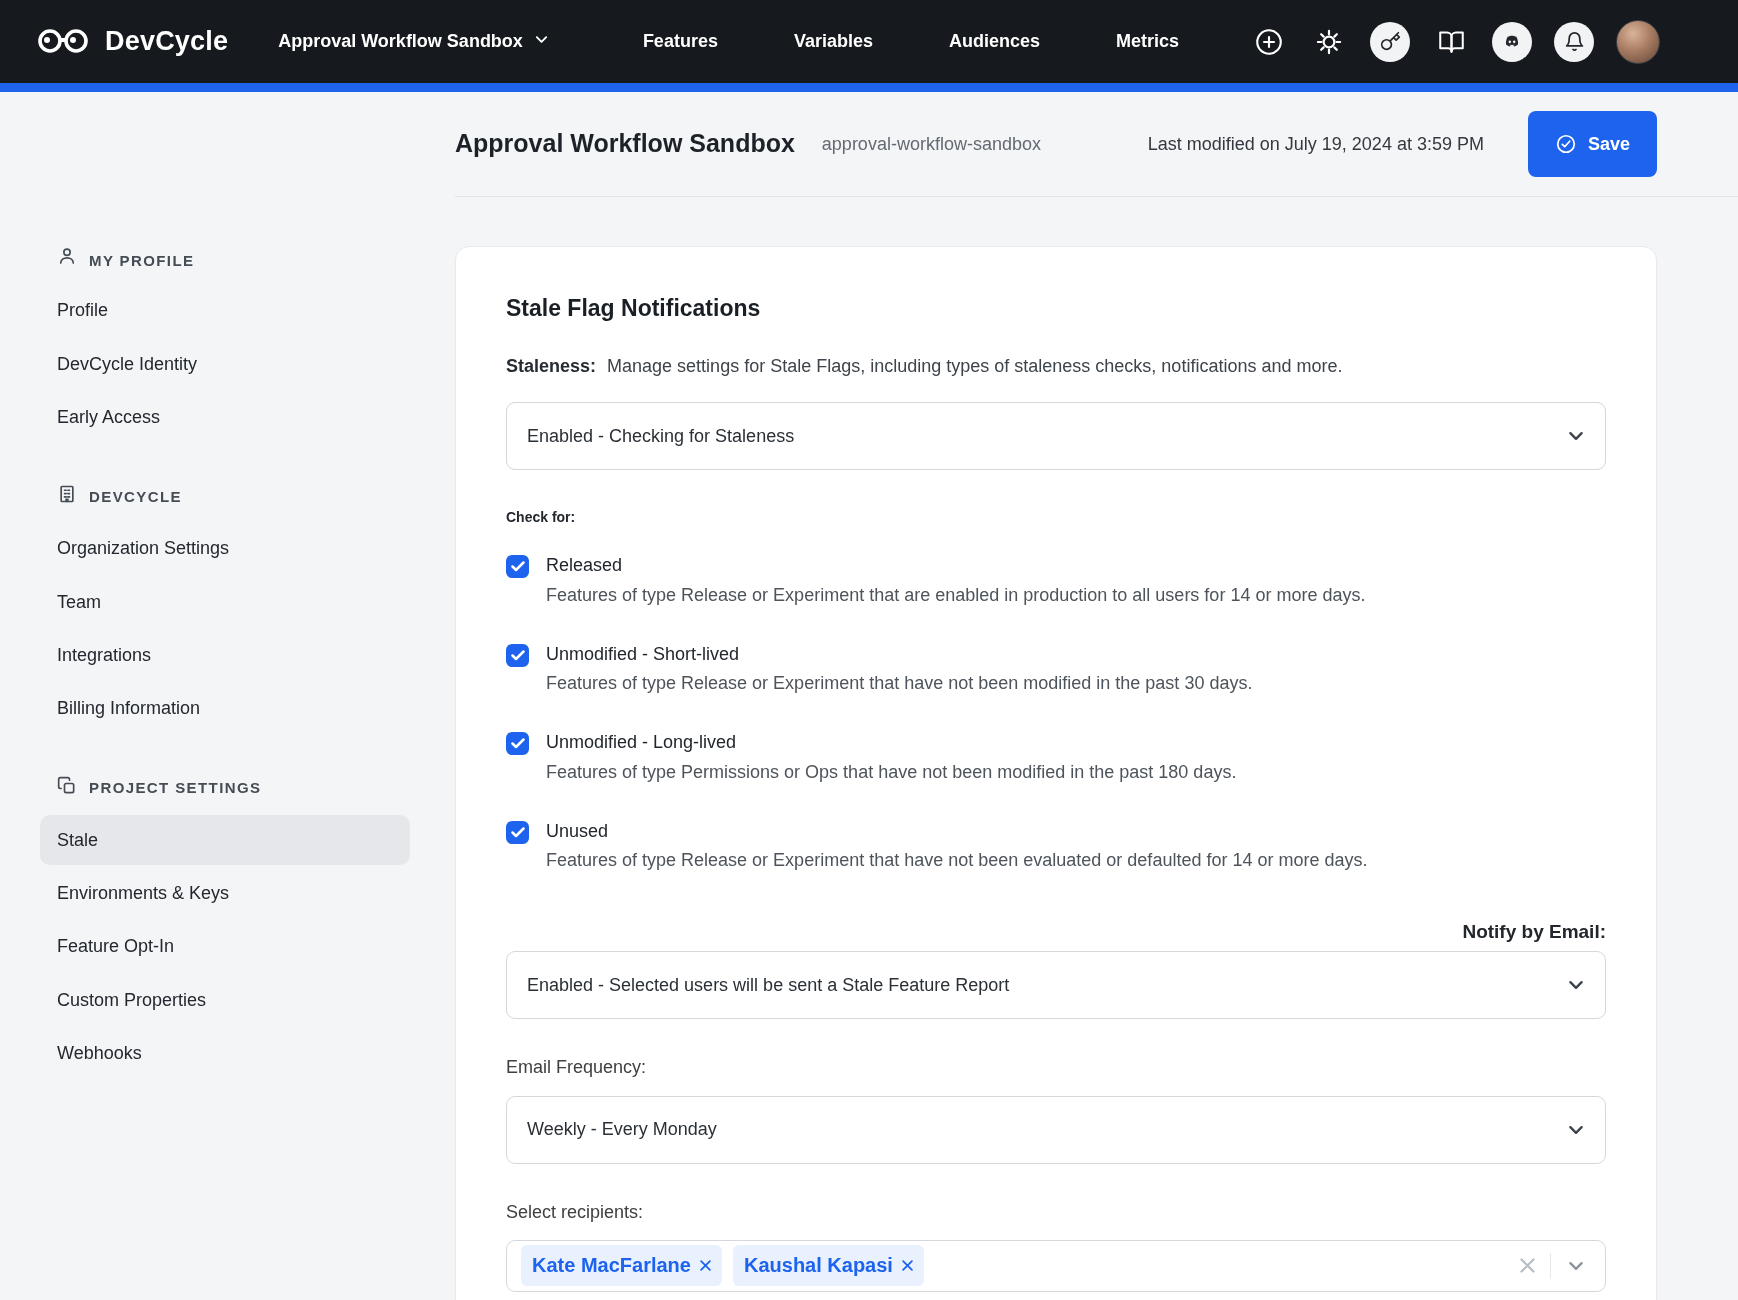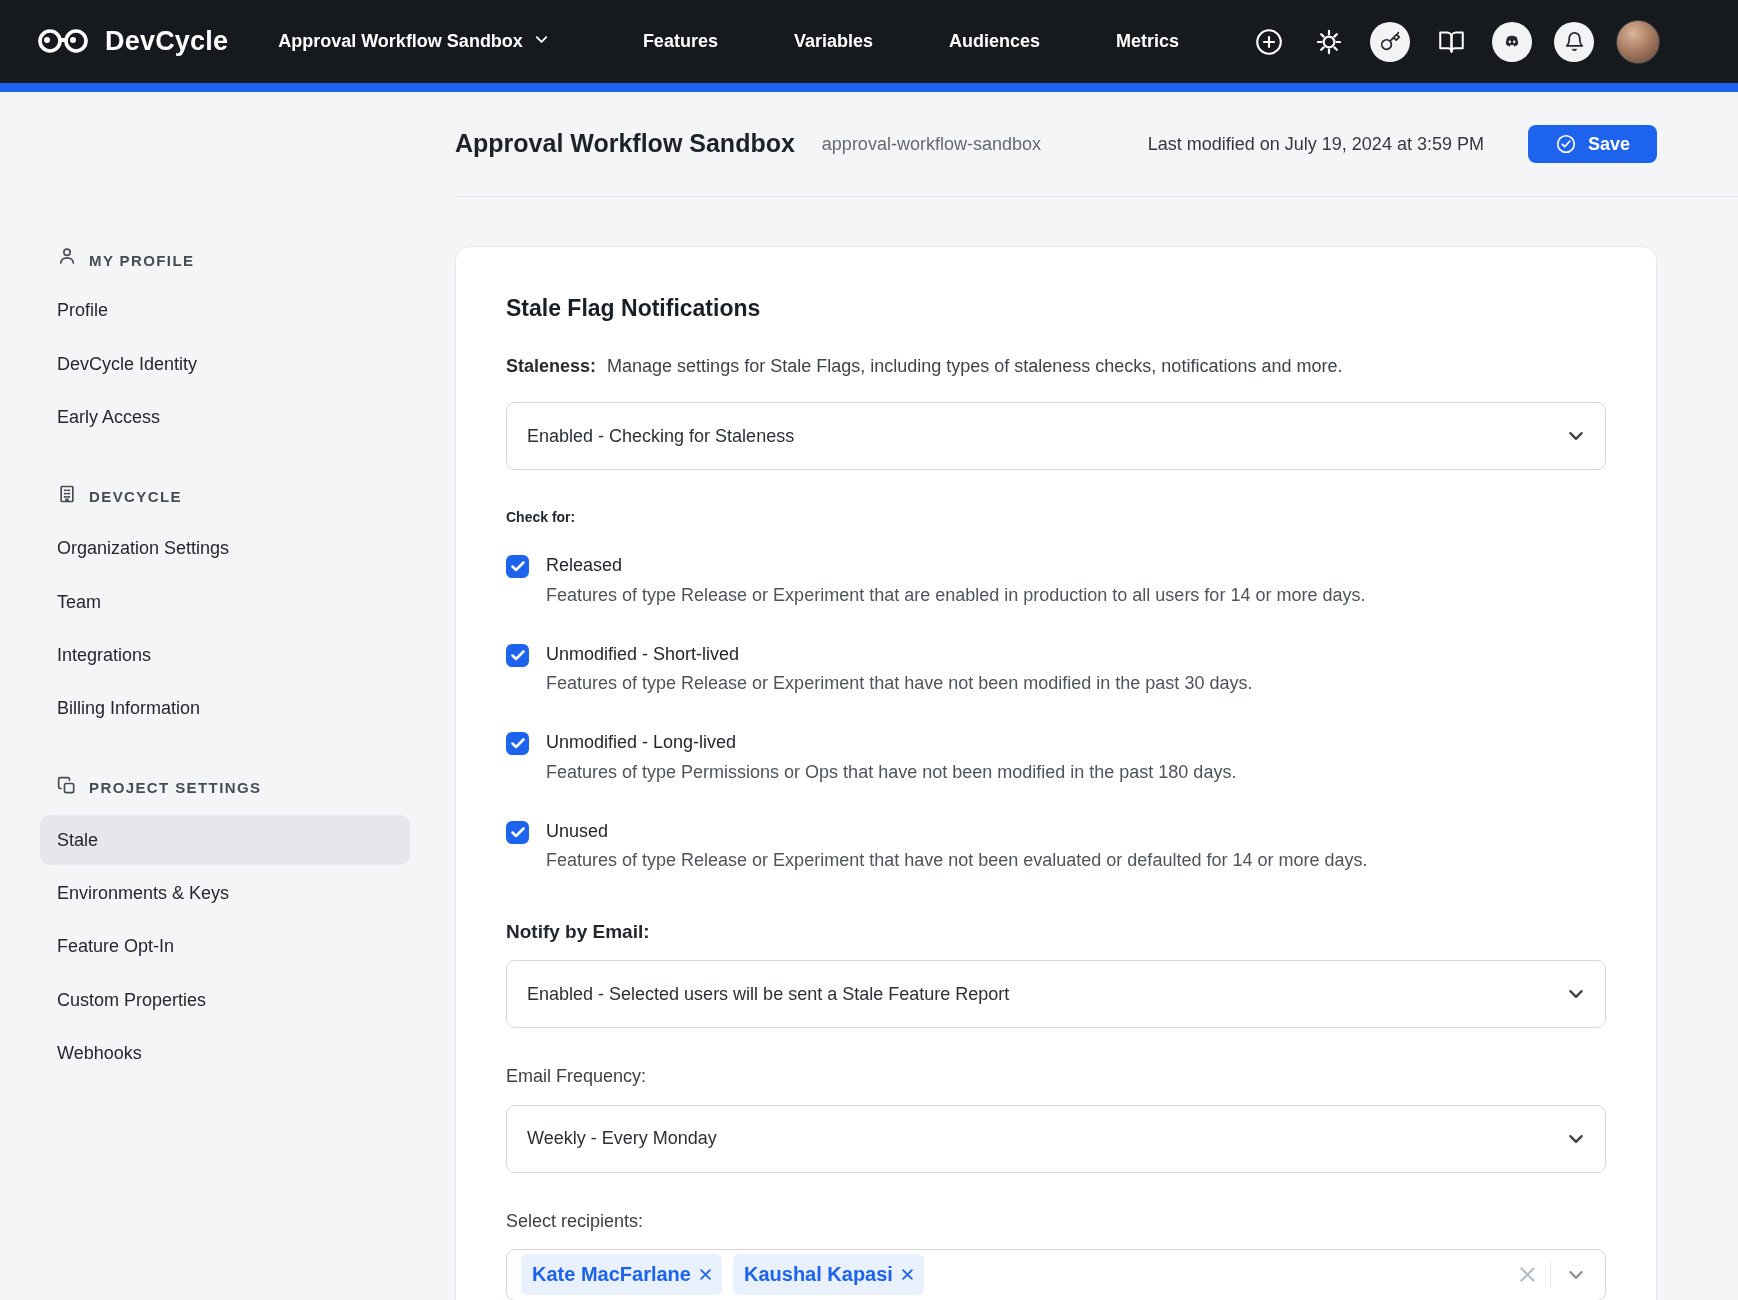--- a/index.html
+++ b/index.html
@@ -60,21 +60,21 @@
     display: flex; align-items: center;
     border-bottom: 1px solid #e2e4e8;
     padding-right: 81px;
   }
   .page-header h1 { font-size: 25px; font-weight: bold; color: #1d2228; margin: 0; }
   .slug { margin-left: 27px; font-size: 18px; color: #646a71; }
   .header-right { margin-left: auto; display: flex; align-items: center; gap: 44px; }
   .last-modified { font-size: 18px; color: #33393f; }
   .save-btn {
     background: #1d63ed; color: #fff; border: none; border-radius: 8px;
-    height: 38px; padding: 0 27px; font-size: 18px; font-weight: 600;
+    height: 66px; padding: 0 27px; font-size: 18px; font-weight: 600;
     font-family: inherit;
     display: flex; align-items: center; gap: 11px; cursor: pointer;
   }
 
   
   .main-scroll { flex: 1; }
   .card {
     margin: 49px 81px 40px 0;
     background: #fff;
     border: 1px solid #e7e9ec;
@@ -96,21 +96,21 @@
   .check-row { display: flex; gap: 17px; margin-bottom: 35px; }
   .check-row:last-of-type { margin-bottom: 8px; }
   .checkbox {
     width: 23px; height: 23px; flex: 0 0 auto; margin-top: 2px;
     background: #1d63ed; border-radius: 6px;
     display: flex; align-items: center; justify-content: center; cursor: pointer;
   }
   .check-label { font-size: 18px; color: #22272d; margin-bottom: 5px; }
   .check-desc { font-size: 18px; color: #4d545b; }
 
-  .notify-heading { font-size: 19px; font-weight: bold; color: #22272d; margin: 46px 0 16px; }
+  .notify-heading { font-size: 19px; font-weight: bold; color: #22272d; margin: 46px 0 7px; text-align: right; }
   .field-label { font-size: 18px; color: #404040; margin: 36px 0 16px; }
 
   .multiselect {
     min-height: 52px; border: 1px solid #d4d8dc; border-radius: 9px; background: #fff;
     display: flex; align-items: center; padding: 0 10px 0 14px; gap: 11px; cursor: text;
   }
   .chip {
     background: #e8f1fd; color: #1d63ed; font-size: 20px; font-weight: 600;
     border-radius: 6px; padding: 7px 11px;
     display: flex; align-items: center; gap: 9px;

